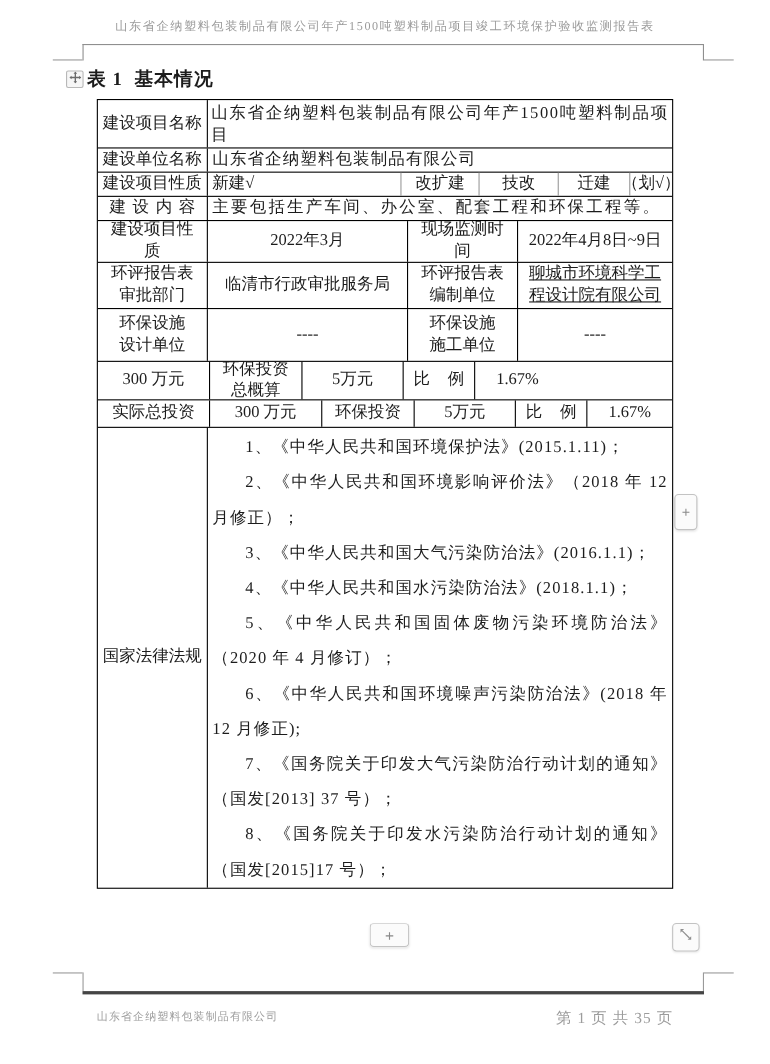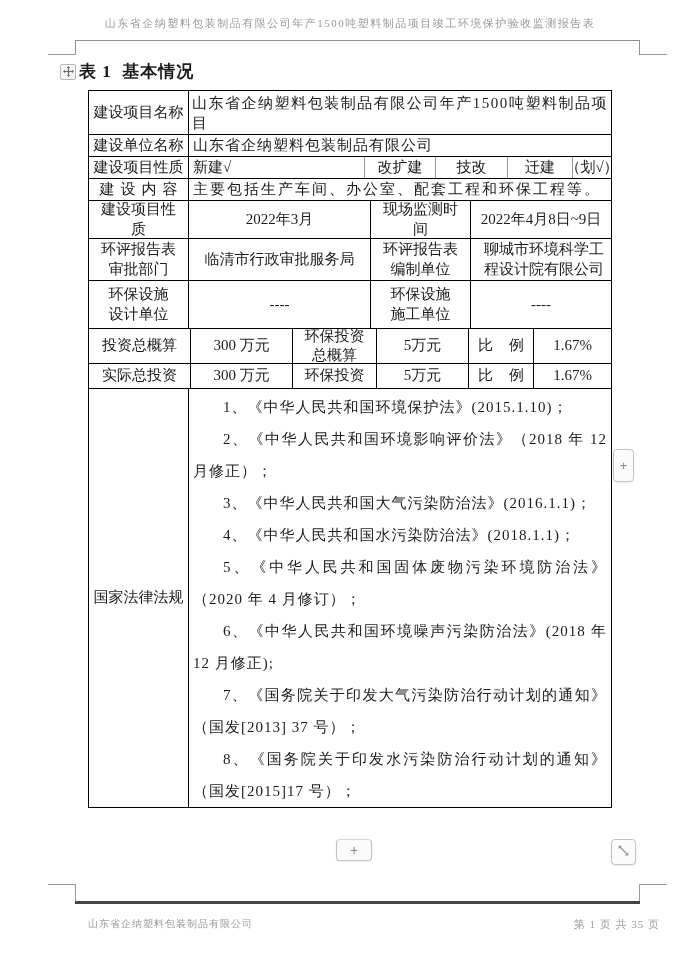--- a/index.html
+++ b/index.html
@@ -16,21 +16,21 @@
   .tick.l{left:75px;} .tick.r{left:639px;}
   .cm{background:#9a9a9a;}
   .cm-tl{top:54px;left:48px;width:27px;height:1px;}
   .cm-tr{top:54px;left:640px;width:27px;height:1px;}
   .cm-bl-h{top:884px;left:48px;width:27px;height:1px;}
   .cm-bl-v{top:884px;left:75px;width:1px;height:17px;}
   .cm-br-h{top:884px;left:640px;width:27px;height:1px;}
   .cm-br-v{top:884px;left:639px;width:1px;height:17px;}
   .bottom-rule{top:901px;left:75px;width:565px;height:3px;background:#454545;}
   .footer-left{top:917px;left:88px;font-size:10px;color:#9c9c9c;letter-spacing:1px;}
-  .footer-right{top:917px;left:0;width:612px;text-align:right;font-size:11px;color:#9c9c9c;letter-spacing:1px;padding-left:48px;}
+  .footer-right{top:917px;left:0;width:612px;text-align:right;font-size:14px;color:#9c9c9c;letter-spacing:1px;}
 
   
   .title-row{top:60px;left:60px;display:flex;align-items:center;}
   .move-handle{width:16px;height:16px;border:1px solid #b8b8b8;background:#f6f6f6;border-radius:2px;
     display:flex;align-items:center;justify-content:center;margin-right:3px;box-sizing:border-box;}
   .doc-title{font-weight:bold;font-size:17px;letter-spacing:1px;white-space:pre;}
 
   
   .t{top:90px;left:88px;width:522px;border:1px solid #000;background:#fff;}
   .tr{display:flex;border-bottom:1px solid #000;box-sizing:border-box;}
@@ -40,21 +40,21 @@
   .td.end{border-right:none;}
   .td.left{justify-content:flex-start;text-align:left;padding-left:4px;}
   .td.lt{border-right:1px solid #9a9a9a;text-align:center;}
   .td.nowrap{white-space:nowrap;}
   .blk{display:block;text-align:justify;padding:2px 3px;letter-spacing:1.5px;line-height:20px;}
   .lsp1{letter-spacing:1px;} .lsp2{letter-spacing:2px;}
   .ls6{letter-spacing:6px;margin-right:-6px;}
   .ls16{letter-spacing:16px;margin-right:-16px;}
   .w80{display:inline-block;width:82px;}
   .w66{display:inline-block;width:66px;}
-  .w126{display:inline-block;width:126px;text-align:right;}
+  .w126{display:inline-block;width:126px;text-align:center;text-decoration:underline;}
   .laws-cell{display:block;text-align:left;padding:2px 4px 0 4px;}
   .laws-cell p{margin:0;line-height:32px;text-indent:30px;text-align:justify;font-size:15px;letter-spacing:1px;}
 
   
   .ctl{background:#fbfbfb;border:1px solid #c3c3c3;border-radius:4px;box-sizing:border-box;
        display:flex;align-items:center;justify-content:center;color:#8a8a8a;
        font-family:"Liberation Sans","DejaVu Sans",sans-serif;box-shadow:0 1px 2px rgba(0,0,0,0.08);}
   .ctl-col{top:449px;left:613px;width:21px;height:33px;font-size:13px;}
   .ctl-row{top:839px;left:336px;width:36px;height:22px;font-size:14px;border-top-color:#d8d8d8;}
   .ctl-resize{top:839px;left:611px;width:25px;height:26px;}
@@ -138,21 +138,20 @@
         <span class="w66">环保设施设计单位</span>
       </div>
     <div class="td" style="width:182px">----</div>
     <div class="td" style="width:100px">
         <span class="w66">环保设施施工单位</span>
       </div>
     <div class="td end" style="width:140px">----</div>
   </div>
 
   <div class="tr" style="height:35px">
-    <div class="td" style="width:102px">投资总概算</div>
     <div class="td" style="width:102px">300 万元</div>
     <div class="td" style="width:84px">
         <span class="w66">环保投资总概算</span>
       </div>
     <div class="td" style="width:92px">5万元</div>
     <div class="td" style="width:65px">
         <span class="ls16">比例</span>
       </div>
     <div class="td end" style="width:77px">1.67%</div>
   </div>
@@ -164,21 +163,21 @@
     <div class="td" style="width:92px">5万元</div>
     <div class="td" style="width:65px">
         <span class="ls16">比例</span>
       </div>
     <div class="td end" style="width:77px">1.67%</div>
   </div>
 
   <div class="tr last" style="height:418px">
     <div class="td" style="width:100px">国家法律法规</div>
     <div class="td end laws-cell" style="width:422px">
-      <p>1、《中华人民共和国环境保护法》(2015.1.10)；</p>
+      <p>1、《中华人民共和国环境保护法》(2015.1.11)；</p>
       <p>2、《中华人民共和国环境影响评价法》（2018 年 12 月修正）；</p>
       <p>3、《中华人民共和国大气污染防治法》(2016.1.1)；</p>
       <p>4、《中华人民共和国水污染防治法》(2018.1.1)；</p>
       <p>5、《中华人民共和国固体废物污染环境防治法》（2020 年 4 月修订）；</p>
       <p>6、《中华人民共和国环境噪声污染防治法》(2018 年 12 月修正);</p>
       <p>7、《国务院关于印发大气污染防治行动计划的通知》（国发[2013] 37 号）；</p>
       <p>8、《国务院关于印发水污染防治行动计划的通知》（国发[2015]17 号）；</p>
     </div>
   </div>
 </div>

